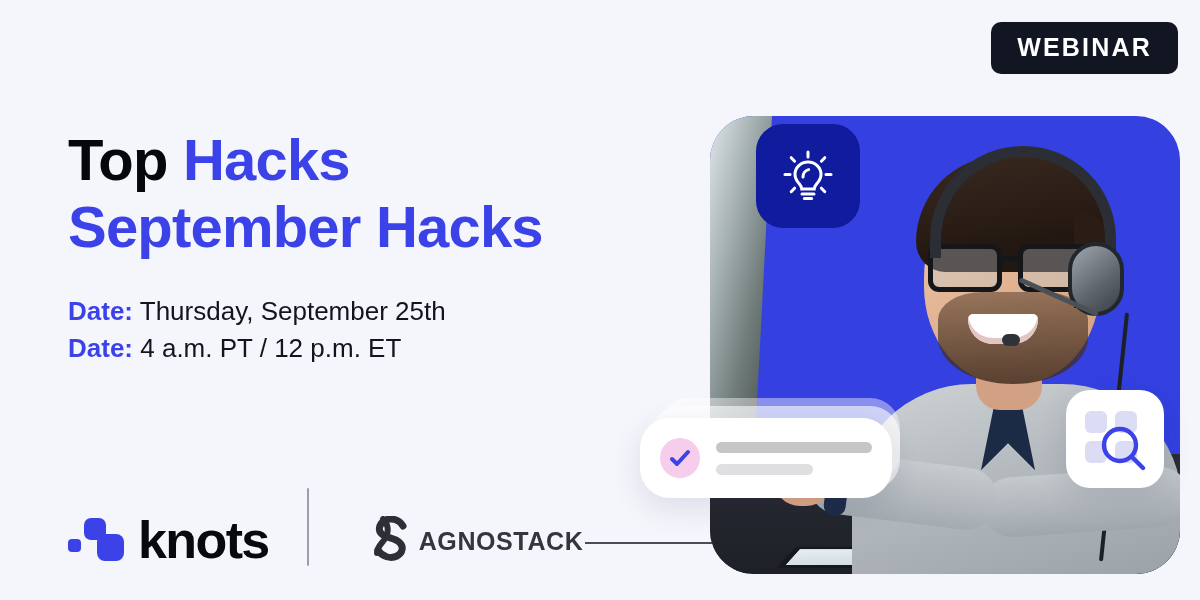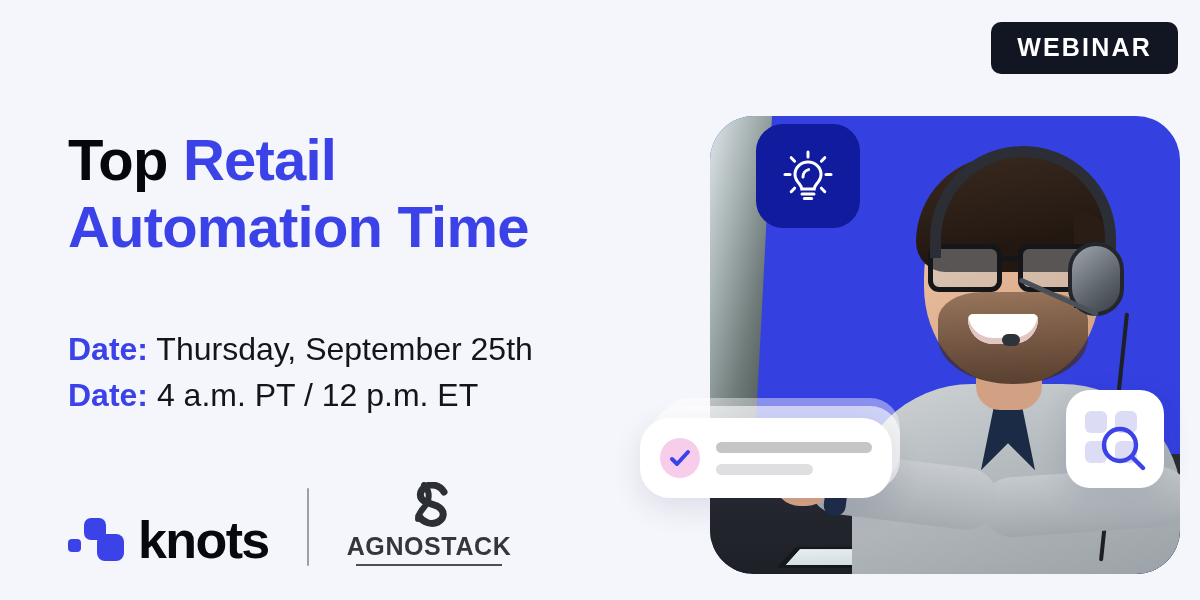--- a/index.html
+++ b/index.html
@@ -38,22 +38,22 @@
   .headline {
     font-size: 58px;
     font-weight: bold;
     line-height: 1.16;
     color: #05070d;
     letter-spacing: -0.8px;
   }
   .headline .accent { color: #3b43e8; }
 
   .meta {
-    margin-top: 65px;
-    font-size: 32px;
+    margin-top: 32px;
+    font-size: 26px;
     line-height: 1.45;
     color: #12151c;
   }
   .meta .label {
     color: #3b43e8;
     font-weight: bold;
   }
 
   
   .logo-row {
@@ -74,23 +74,24 @@
   }
   .logo-divider {
     width: 2px;
     height: 78px;
     background: #9aa0ab;
     margin: 0 38px;
     border-radius: 1px;
   }
   .agnostack-logo {
     display: flex;
-    flex-direction: column;
+    flex-direction: row;
     align-items: center;
     gap: 2px;
+    margin-left: 12px;
   }
   .agnostack-mark { width: 58px; height: 50px; display: block; }
   .agnostack-word {
     position: relative;
     font-size: 25px;
     font-weight: bold;
     letter-spacing: 0.6px;
     color: #33373d;
     line-height: 1;
   }
@@ -354,22 +355,22 @@
 </style>
 </head>
 <body>
 
 <div class="canvas">
 
   <div class="webinar-badge">WEBINAR</div>
 
   <div class="left-col">
     <h1 class="headline">
-      <span><span>Top </span><span class="accent">Retail</span></span><br>
-      <span class="accent">Automation Time</span><br>
+      <span><span>Top </span><span class="accent">Hacks</span></span><br>
+      <span class="accent">September Hacks</span><br>
     </h1>
 
     <div class="meta">
       <div>
         <span class="label">Date:</span>
         <span>Thursday, September 25th</span>
       </div>
       <div>
         <span class="label">Date:</span>
         <span>4 a.m. PT / 12 p.m. ET</span>

